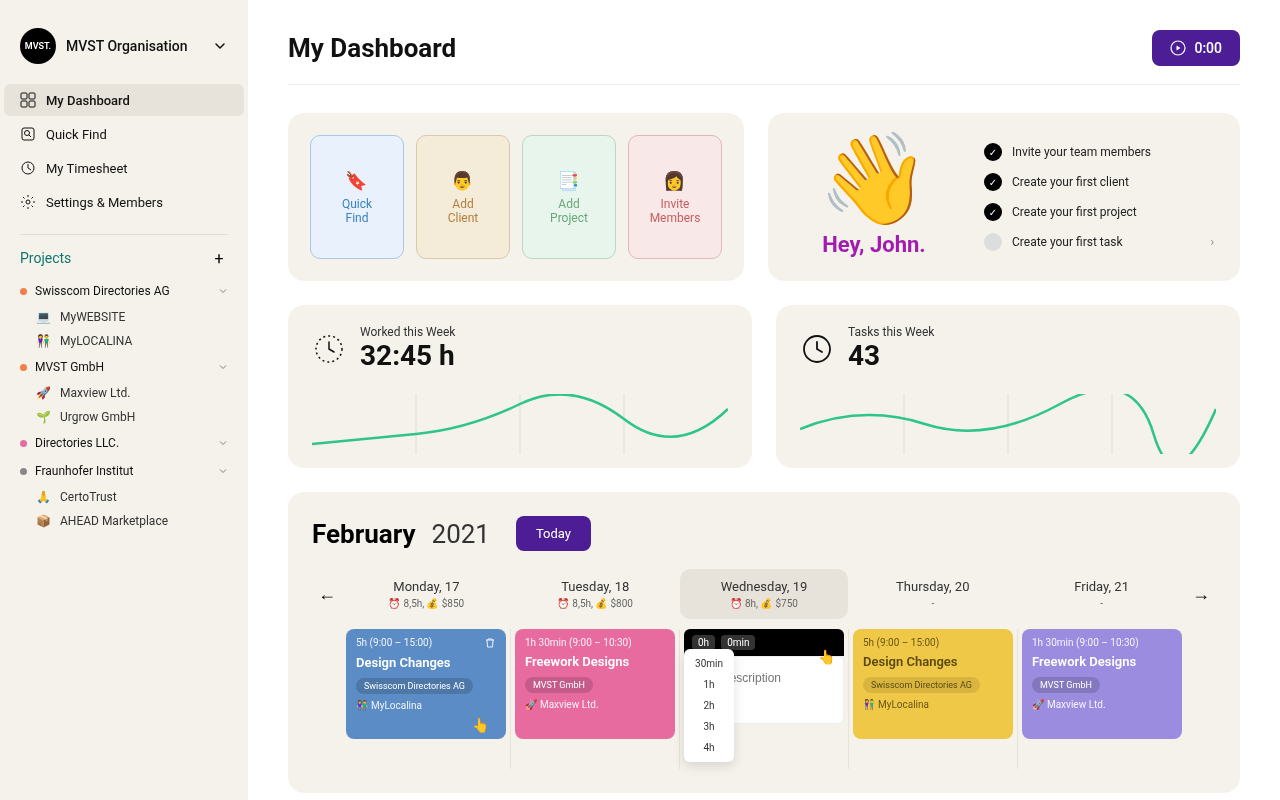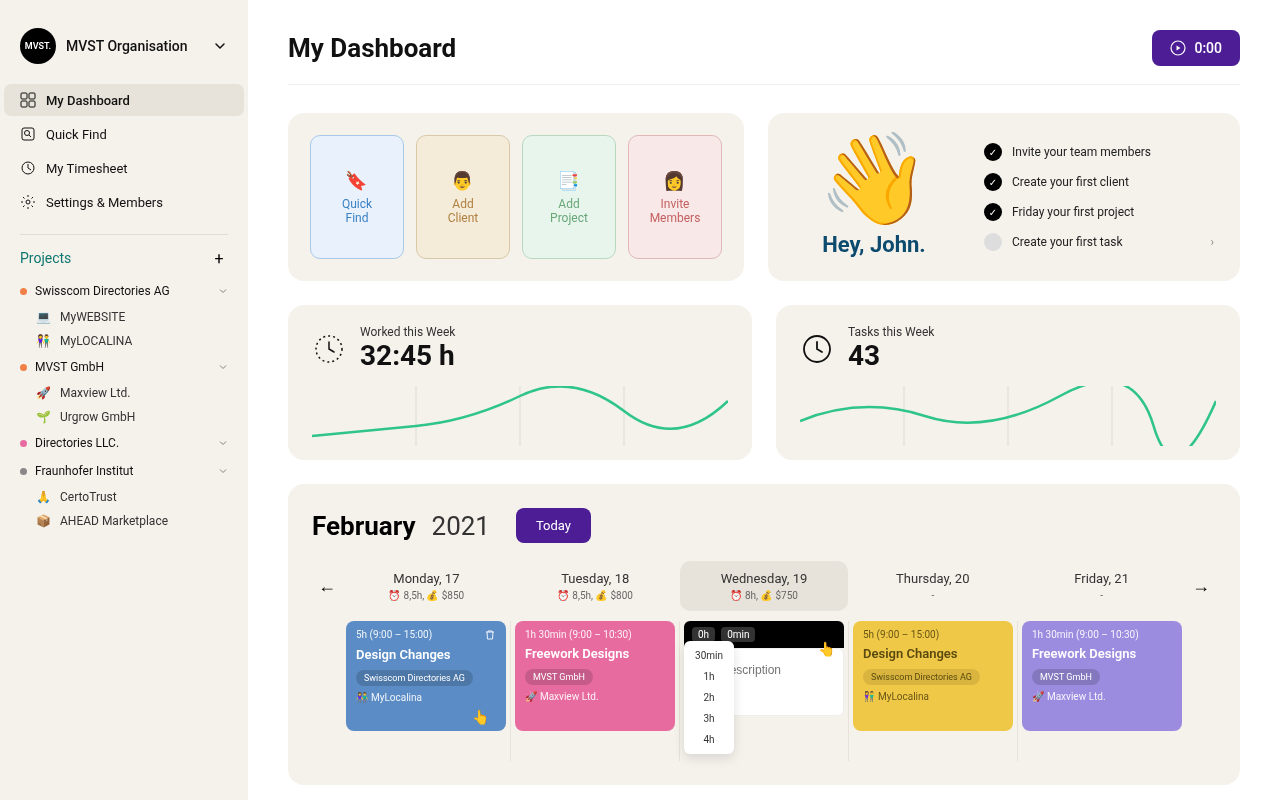--- a/index.html
+++ b/index.html
@@ -42,30 +42,30 @@
 .qa-card { width: 94px; height: 124px; border-radius: 10px; border: 1.5px solid; display: flex; flex-direction: column; align-items: center; justify-content: center; gap: 6px; font-size: 12px; text-align: center; cursor: pointer; }
 .qa-emoji { font-size: 18px; }
 .qa-blue { background: #e8f1fc; border-color: #a8c8e8; color: #3b82c4; }
 .qa-beige { background: #f5ebd9; border-color: #d9c9a8; color: #b08040; }
 .qa-green { background: #e8f5ec; border-color: #b8d9c0; color: #6aa87a; }
 .qa-red { background: #f9e8e8; border-color: #e0b8b8; color: #c46060; }
 
 .onboarding { background: #f5f2ec; border-radius: 16px; flex: 1; padding: 22px 26px; display: flex; align-items: center; gap: 30px; }
 .hand { font-size: 90px; transform: translateY(-10px); }
 .hand-wrap { display: flex; flex-direction: column; align-items: center; flex: 0 0 160px; }
-.greeting { font-size: 22px; font-weight: 700; color: #0c4a6e; margin-top: -10px; }
+.greeting { font-size: 22px; font-weight: 700; color: #a21caf; margin-top: -10px; }
 .onboard-list { flex: 1; display: flex; flex-direction: column; gap: 12px; }
 .onboard-item { display: flex; align-items: center; gap: 10px; font-size: 12px; color: #222; }
 .check-circle { width: 18px; height: 18px; border-radius: 50%; background: #000; color: #fff; display: flex; align-items: center; justify-content: center; font-size: 10px; }
 .check-circle.pending { background: #ddd; color: transparent; }
 .onboard-item .arrow-right { margin-left: auto; opacity: 0.5; }
 
 .row2 { display: flex; gap: 24px; margin-bottom: 24px; }
 .stat-card { background: #f5f2ec; border-radius: 16px; padding: 20px 24px 10px; flex: 1; }
-.stat-head { display: flex; align-items: center; gap: 14px; }
+.stat-head { display: flex; align-items: center; gap: 14px; margin-bottom: 8px; }
 .stat-icon { width: 34px; height: 34px; display: flex; align-items: center; justify-content: center; }
 .stat-label { font-size: 12px; color: #333; }
 .stat-value { font-size: 28px; font-weight: 700; color: #111; }
 .sparkline { margin-top: 14px; height: 60px; width: 100%; }
 
 
 .calendar { background: #f5f2ec; border-radius: 16px; padding: 24px; }
 .cal-head { display: flex; align-items: center; gap: 16px; margin-bottom: 18px; }
 .cal-month { font-size: 26px; font-weight: 700; }
 .cal-year { font-size: 26px; font-weight: 400; color: #333; }
@@ -260,21 +260,21 @@
           <div class="onboard-item">
             <span class="check-circle">✓</span>
             <span>Invite your team members</span>
           </div>
           <div class="onboard-item">
             <span class="check-circle">✓</span>
             <span>Create your first client</span>
           </div>
           <div class="onboard-item">
             <span class="check-circle">✓</span>
-            <span>Friday your first project</span>
+            <span>Create your first project</span>
           </div>
           <div class="onboard-item">
             <span class="check-circle pending">✓</span>
             <span>Create your first task</span>
             <span class="arrow-right">›</span>
           </div>
         </div>
     </div>
   </div>
 

